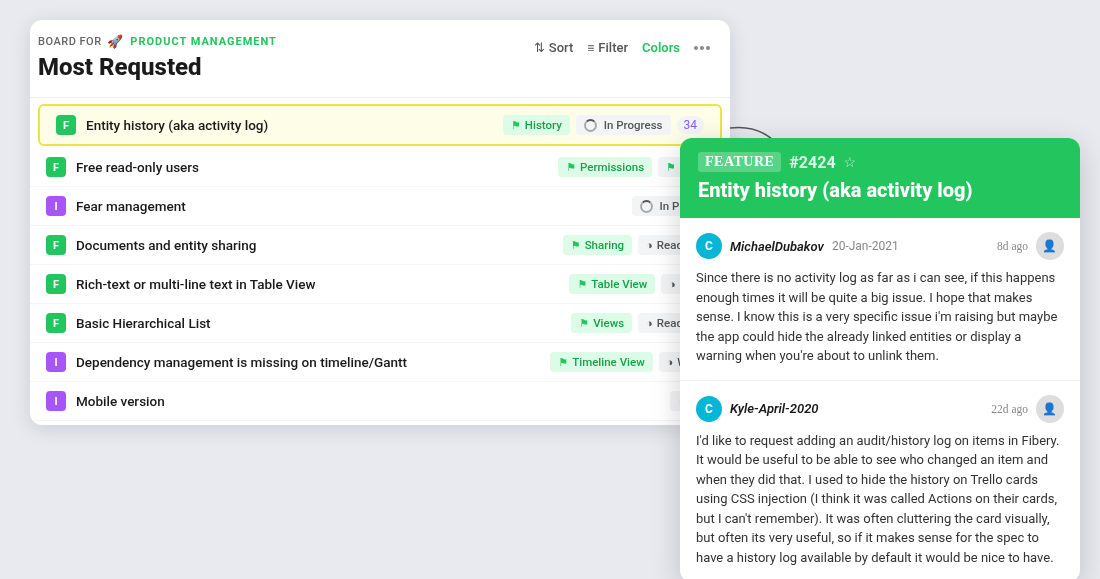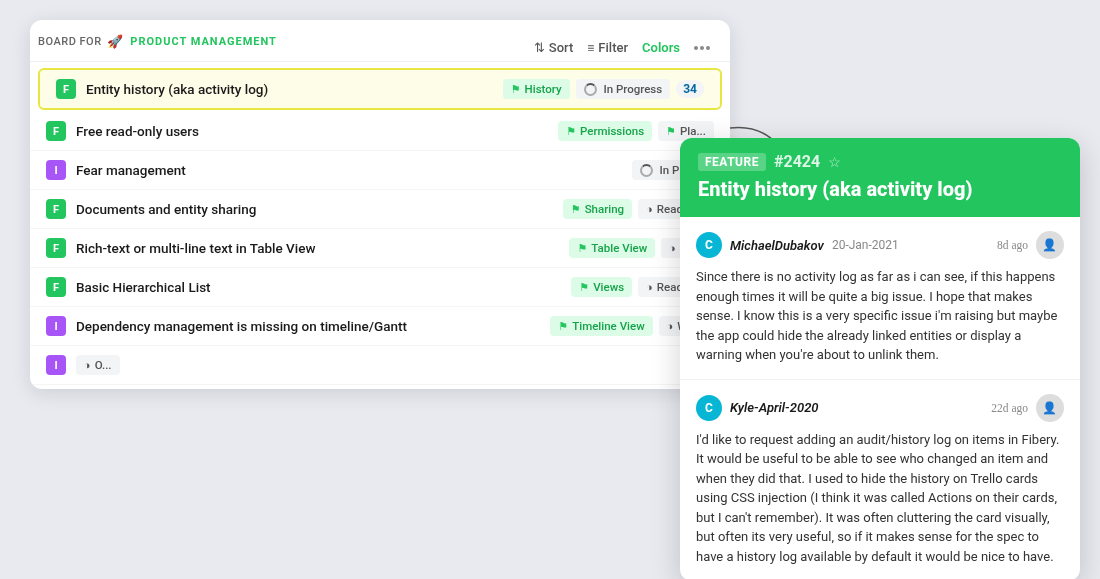--- a/index.html
+++ b/index.html
@@ -173,22 +173,22 @@
       color: #555;
     }
 
     .tag.ready {
       background: #f3f4f6;
       color: #555;
     }
 
     .count-badge {
       background: #f3f4f6;
-      color: #0369a1;
-      font-weight: 700;
+      color: #8b5cf6;
+      font-weight: 400;
       font-size: 12px;
       padding: 2px 7px;
       border-radius: 10px;
       text-align: right;
     }
 
     
     .arrow-curve {
       position: absolute;
       top: 118px;
@@ -218,25 +218,26 @@
     .feature-tag-row {
       display: flex;
       align-items: center;
       gap: 8px;
       margin-bottom: 6px;
     }
 
     .feature-label {
       background: rgba(255,255,255,0.25);
       color: white;
-      font-size: 12px;
+      font-size: 14px;
       font-weight: 700;
       padding: 2px 7px;
       border-radius: 3px;
       letter-spacing: 0.5px;
+      font-family: Liberation Serif, serif;
     }
 
     .feature-id {
       color: rgba(255,255,255,0.85);
       font-size: 16px;
       font-weight: 700;
     }
 
     .feature-star {
       color: rgba(255,255,255,0.7);
@@ -353,20 +354,21 @@
 </head>
 <body>
 
 <div class="main-container">
   <div class="board-header" style="position:relative;">
     <div class="board-label">
       <span>BOARD FOR</span>
       <span class="rocket-icon">🚀</span>
       <span class="board-name">PRODUCT MANAGEMENT</span>
     </div>
+    <div class="board-title">Most Requsted</div>
     <div class="board-actions">
       <div class="action-btn">
         <span style="font-size:13px;">⇅</span>
         <span>Sort</span>
       </div>
       <div class="action-btn">
         <span style="font-size:12px;">≡</span>
         <span>Filter</span>
       </div>
       <div class="action-btn colors">
@@ -432,20 +434,21 @@
       <div class="item-row">
         <div class="type-badge improvement">I</div>
         <div class="item-title">Dependency management is missing on timeline/Gantt</div>
         <div class="item-tags">
           <div class="tag green"><span class="flag-icon">⚑</span> Timeline View</div>
           <div class="tag gray"><span style="font-size:11px;">◑</span> Wai...</div>
         </div>
       </div>
       <div class="item-row">
         <div class="type-badge improvement">I</div>
+        <div class="item-title">Mobile version</div>
         <div class="item-tags">
           <div class="tag gray"><span style="font-size:11px;">◑</span> O...</div>
         </div>
       </div>
     </div>
 </div>
 
 <svg class="arrow-curve" viewBox="0 0 80 60" fill="none" xmlns="http://www.w3.org/2000/svg">
   <path d="M10 10 Q50 5 70 45" stroke="#555" stroke-width="1.5" fill="none" marker-end="url(#arrow)"></path>
   <defs>

